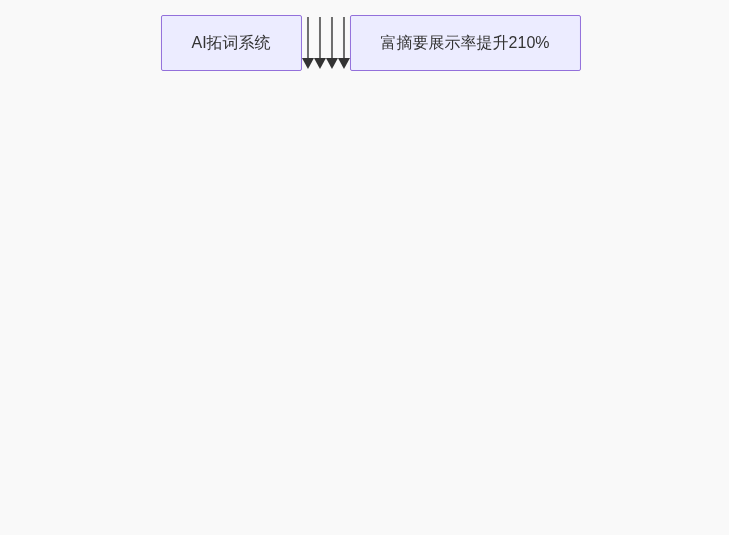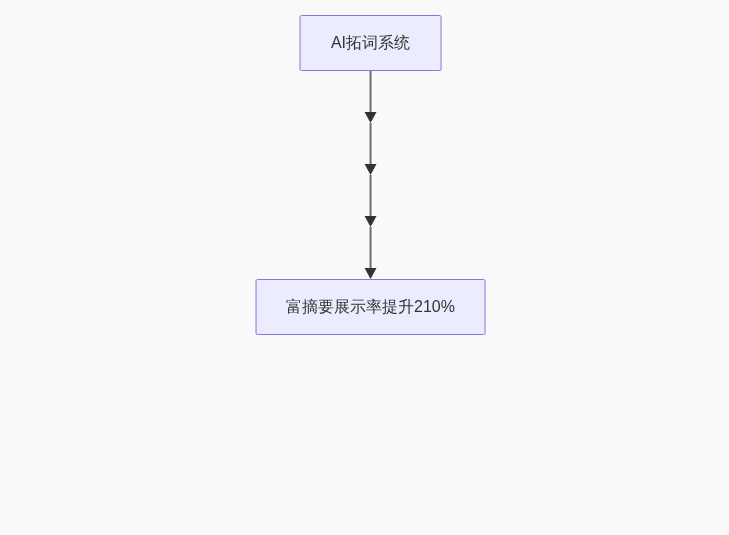--- a/index.html
+++ b/index.html
@@ -22,21 +22,21 @@
     height: 535px;
     background: var(--bg);
     overflow: hidden;
   }
   .stack {
     position: absolute;
     top: 15px;
     left: 50%;
     transform: translateX(calc(-50% + 6px));
     display: flex;
-    flex-direction: column;
+    flex-direction: row;
     align-items: center;
   }
   .node {
     display: inline-flex;
     align-items: center;
     justify-content: center;
     background: var(--node-fill);
     border: 1.5px solid var(--node-border);
     border-radius: 2px;
     padding: 0 30px;

